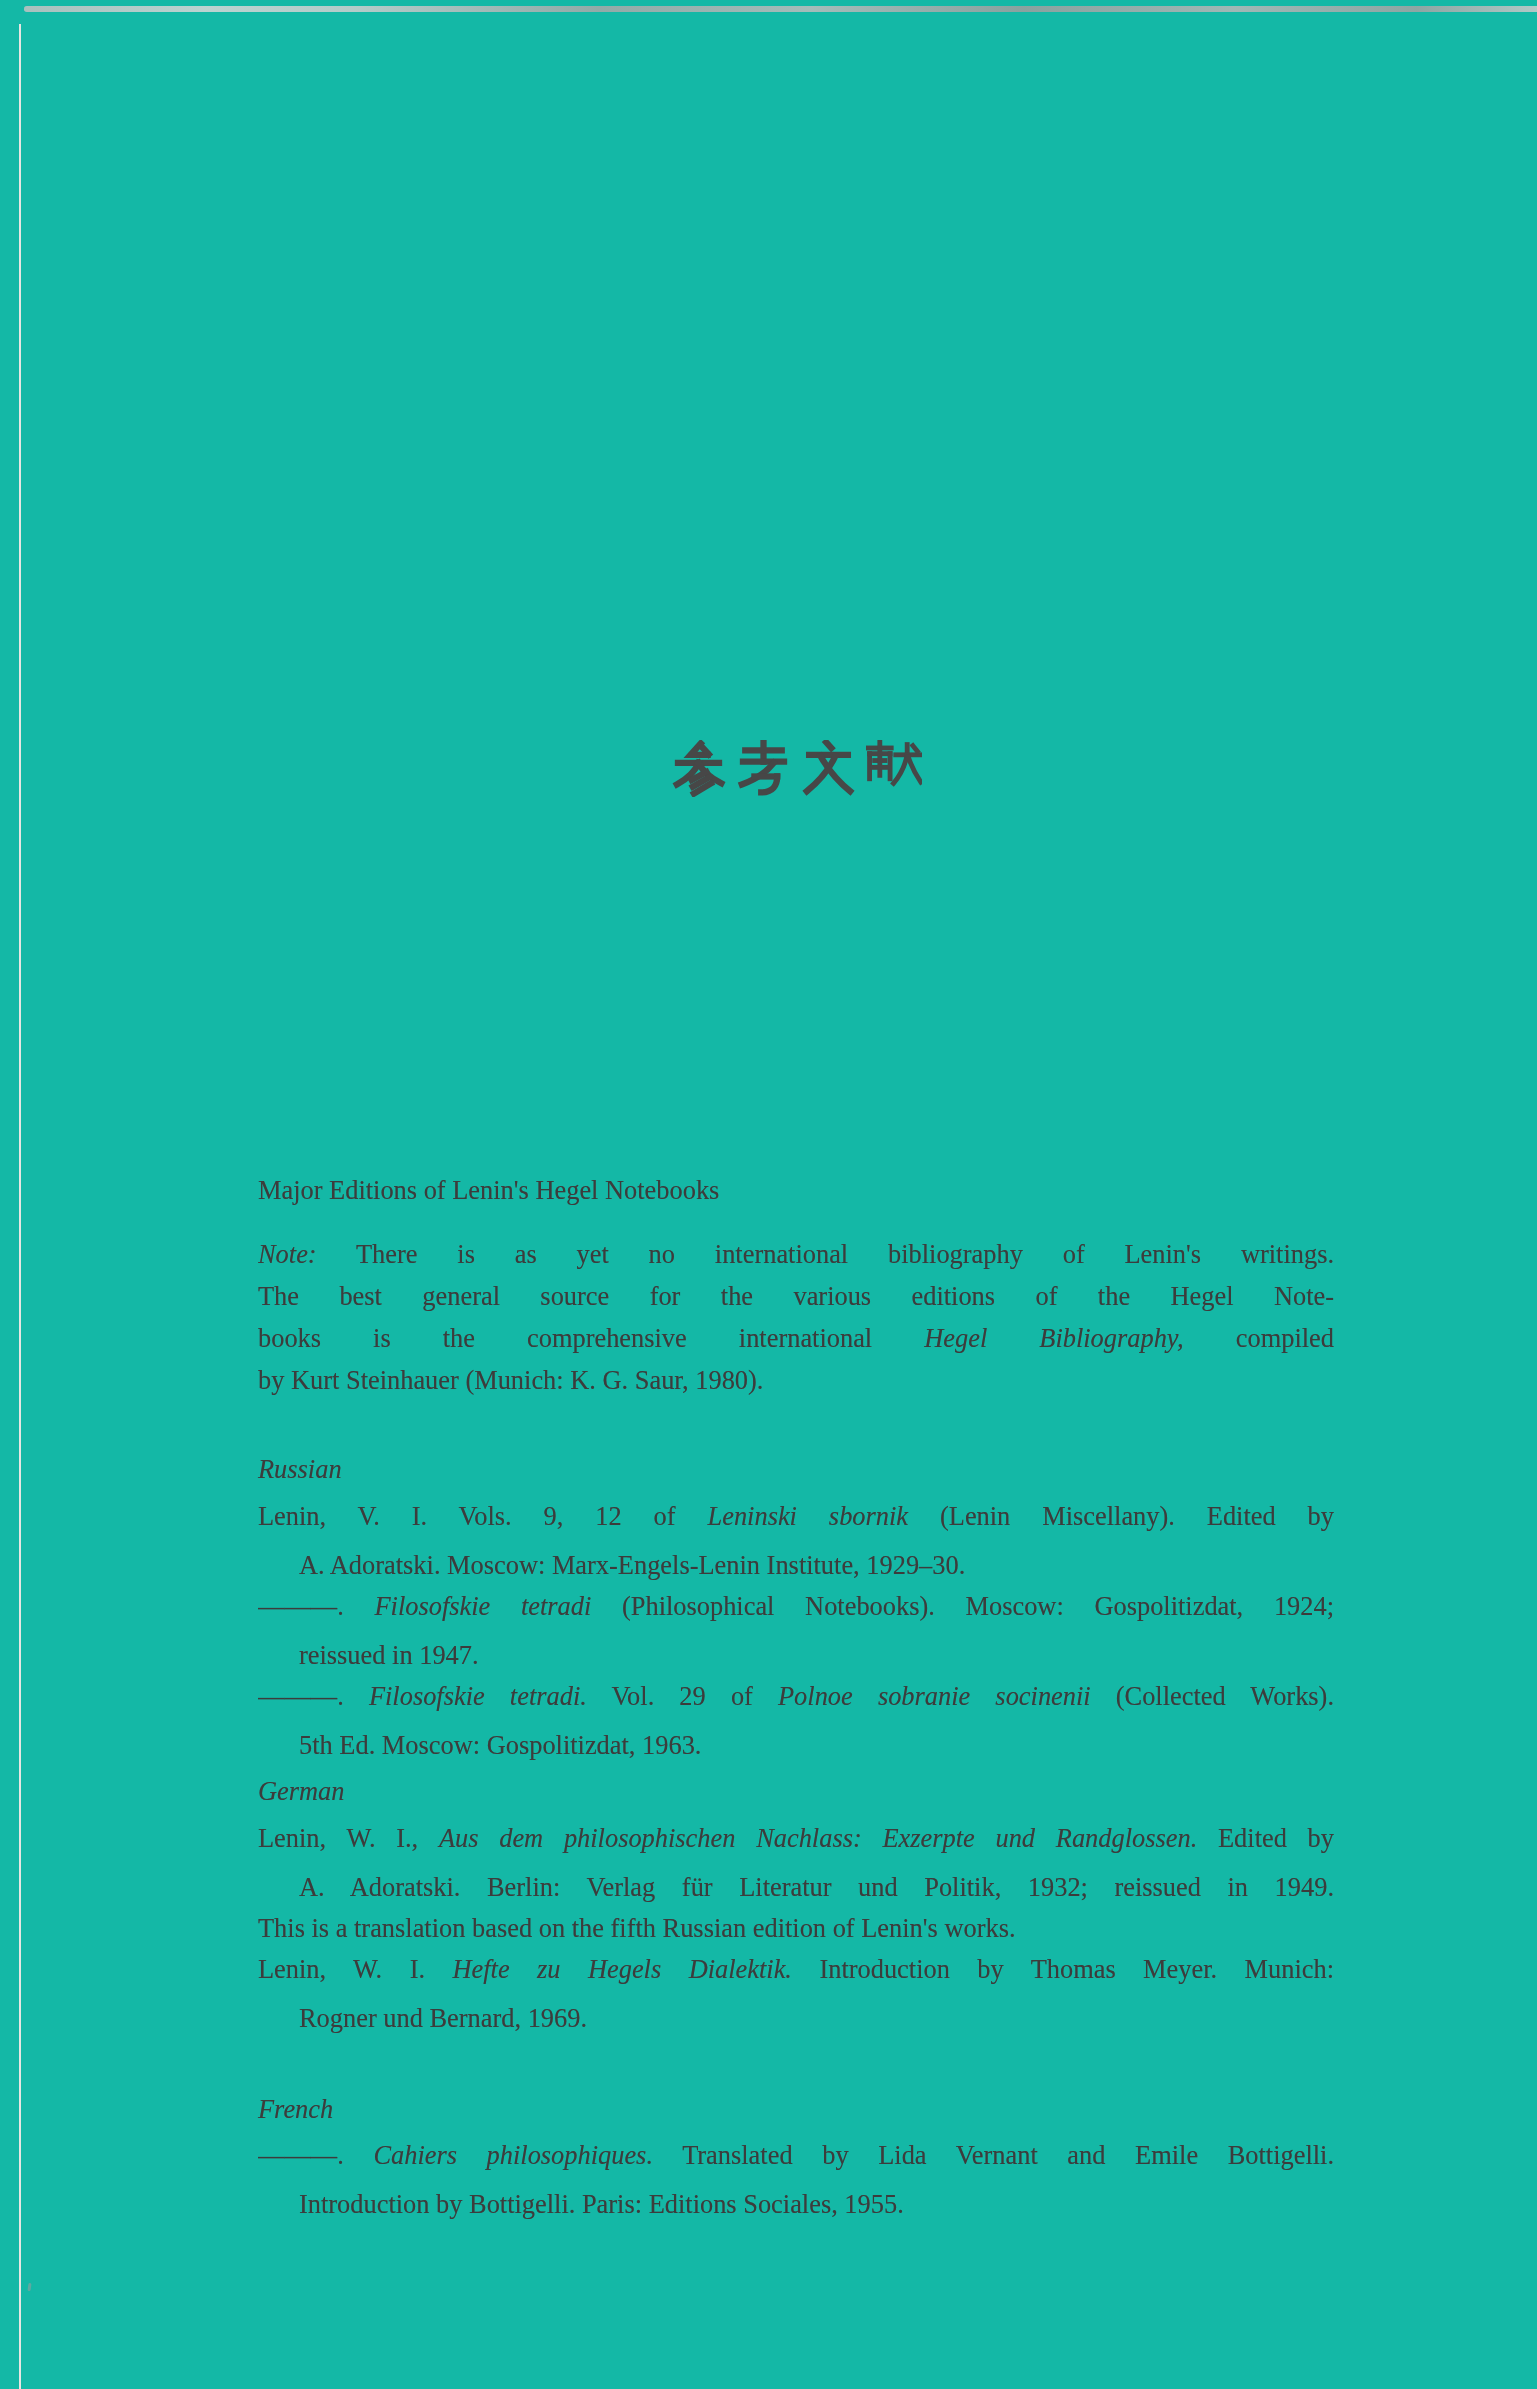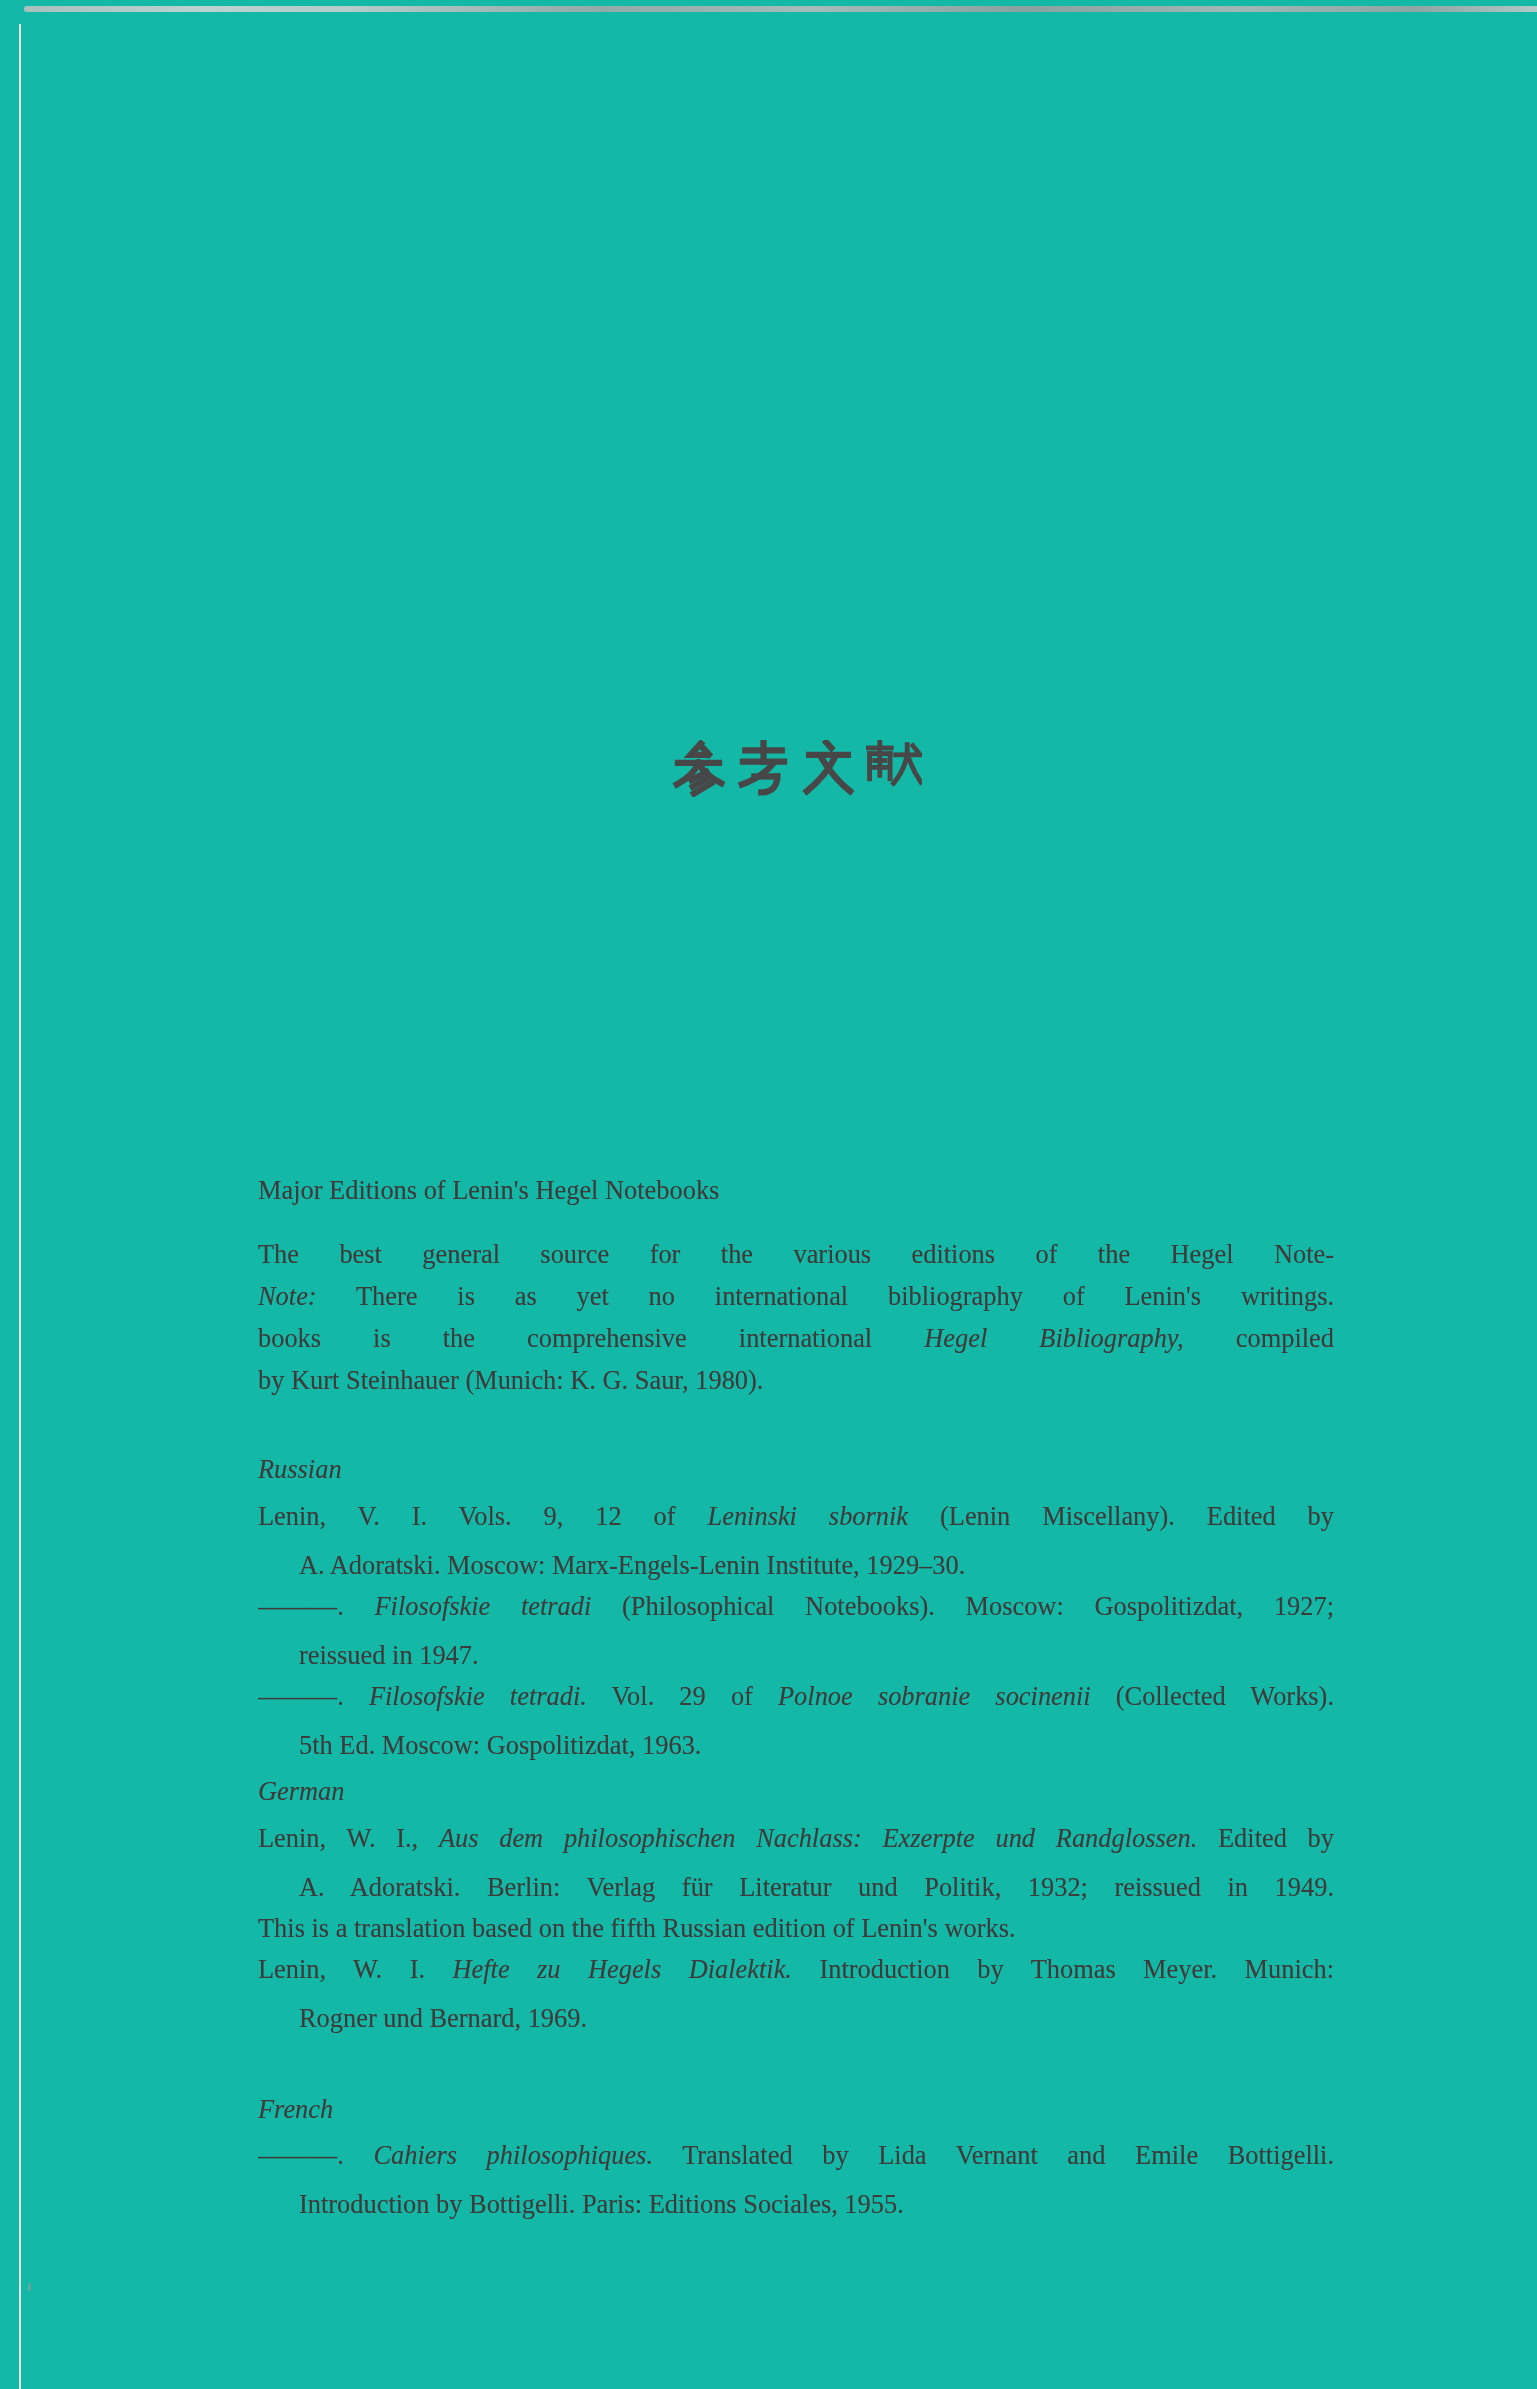--- a/index.html
+++ b/index.html
@@ -98,34 +98,34 @@
       <path class="g-fine" d="M74,8 L74,26"></path>
       <path class="g-fine" d="M74,26 C70,46 62,62 50,76"></path>
       <path class="g-fine" d="M76,30 C82,48 90,62 98,74"></path>
       <path class="g-fine" d="M84,10 L92,20"></path>
     </svg>
   </div>
 
   <div class="col tblock heading ink">Major Editions of Lenin's Hegel Notebooks</div>
 
   <div class="col tblock note-block ink">
+      <div class="tline just"><i>Note:</i><span> There is as yet no international bibliography of Lenin's writings.</span></div>
       <div class="tline just"><span>The best general source for the various editions of the Hegel Note-</span></div>
-      <div class="tline just"><i>Note:</i><span> There is as yet no international bibliography of Lenin's writings.</span></div>
       <div class="tline just"><span>books is the comprehensive international </span><i>Hegel Bibliography,</i><span> compiled</span></div>
       <div class="tline"><span>by Kurt Steinhauer (Munich: K. G. Saur, 1980).</span></div>
     </div>
 
   <div class="col tblock lang-head ink" style="top:1439px">Russian</div>
   <div class="col tblock entries ink" style="top:1496px">
     <div class="entry">
         <div class="tline just"><span>Lenin, V. I. Vols. 9, 12 of </span><i>Leninski sbornik</i><span> (Lenin Miscellany). Edited by</span></div>
         <div class="tline"><span>A. Adoratski. Moscow: Marx-Engels-Lenin Institute, 1929–30.</span></div>
       </div>
     <div class="entry">
-        <div class="tline just"><span>———. </span><i>Filosofskie tetradi</i><span> (Philosophical Notebooks). Moscow: Gospolitizdat, 1927;</span></div>
+        <div class="tline just"><span>———. </span><i>Filosofskie tetradi</i><span> (Philosophical Notebooks). Moscow: Gospolitizdat, 1924;</span></div>
         <div class="tline"><span>reissued in 1947.</span></div>
       </div>
     <div class="entry">
         <div class="tline just"><span>———. </span><i>Filosofskie tetradi.</i><span> Vol. 29 of </span><i>Polnoe sobranie socinenii</i><span> (Collected Works).</span></div>
         <div class="tline"><span>5th Ed. Moscow: Gospolitizdat, 1963.</span></div>
       </div>
   </div>
 
   <div class="col tblock lang-head ink" style="top:1761px">German</div>
   <div class="col tblock entries ink" style="top:1818px">

